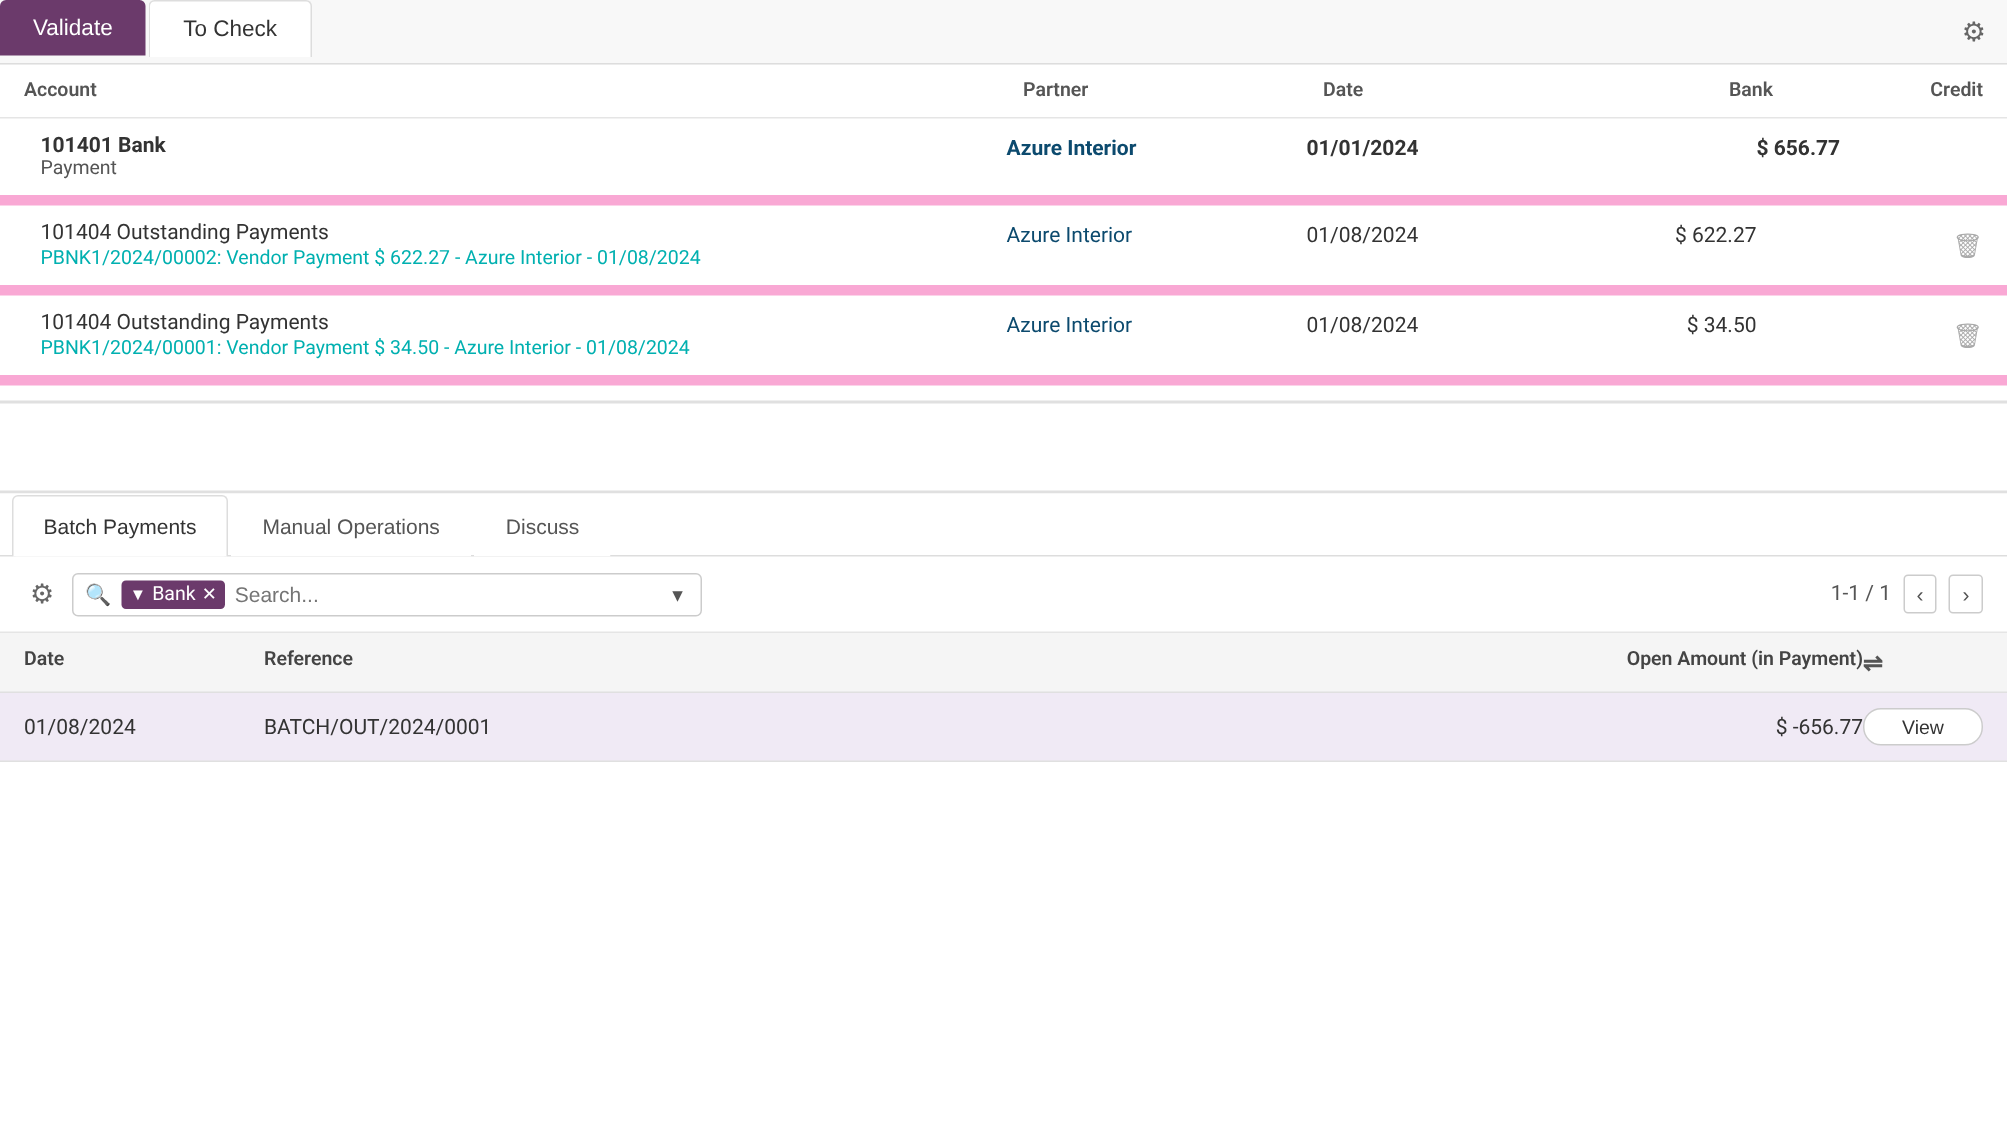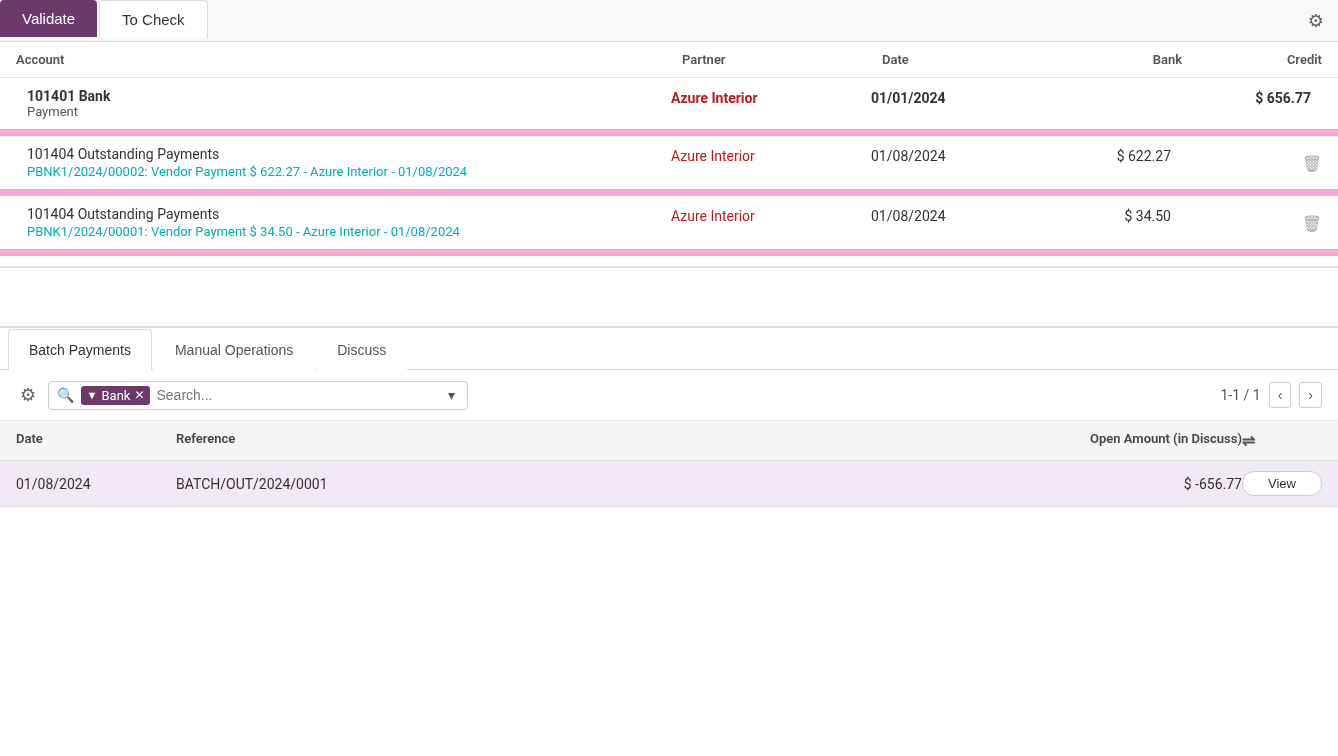--- a/index.html
+++ b/index.html
@@ -81,24 +81,24 @@
     .entry-account .account-sub {
       font-size: 13px;
       color: #555;
     }
     .entry-account .entry-link {
       color: #00b0b0;
       font-size: 13px;
       text-decoration: none;
       margin-top: 2px;
     }
-    .entry-partner { color: #b91c1c; font-size: 14px; padding-top: 2px; }
+    .entry-partner { color: #0c4a6e; font-size: 14px; padding-top: 2px; }
     .entry-date { color: #333; font-size: 14px; padding-top: 2px; }
     .entry-debit { text-align: right; color: #333; font-size: 14px; padding-top: 2px; }
-    .entry-credit { text-align: right; color: #333; font-size: 14px; padding-top: 2px; font-weight: 700; }
+    .entry-credit { color: #333; font-size: 14px; padding-top: 2px; font-weight: 700; }
 
     .entry-credit-bold { font-weight: 700; }
 
     .delete-icon {
       position: absolute;
       right: 16px;
       top: 50%;
       transform: translateY(-50%);
       color: #aaa;
       cursor: pointer;
@@ -322,21 +322,21 @@
   <div class="pagination">
     <span>1-1 / 1</span>
     <button class="page-nav">‹</button>
     <button class="page-nav">›</button>
   </div>
 </div>
 
 <div class="bottom-table-headers">
   <span>Date</span>
   <span>Reference</span>
-  <span>Open Amount (in Discuss)</span>
+  <span>Open Amount (in Payment)</span>
   <span class="adjust-icon">⇌</span>
 </div>
 
 <div class="bottom-table-row">
   <span>01/08/2024</span>
   <span>BATCH/OUT/2024/0001</span>
   <span class="amount-col">$ -656.77</span>
   <button class="view-btn">View</button>
 </div>
 

